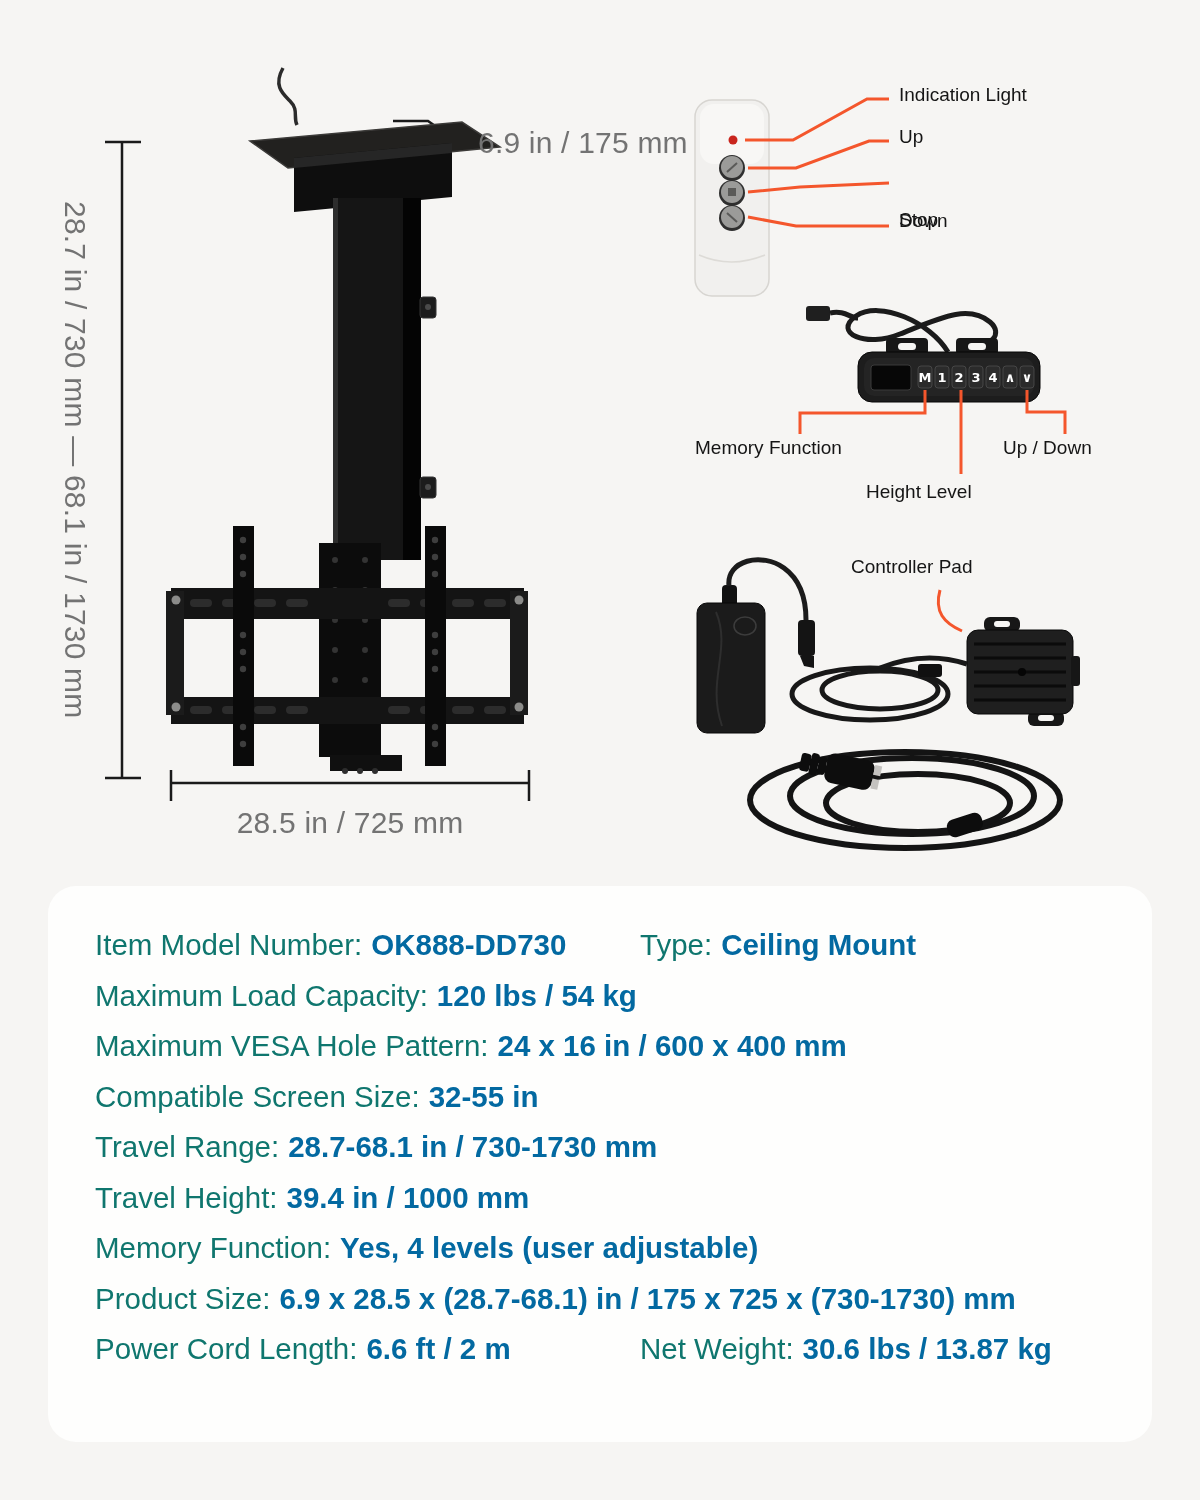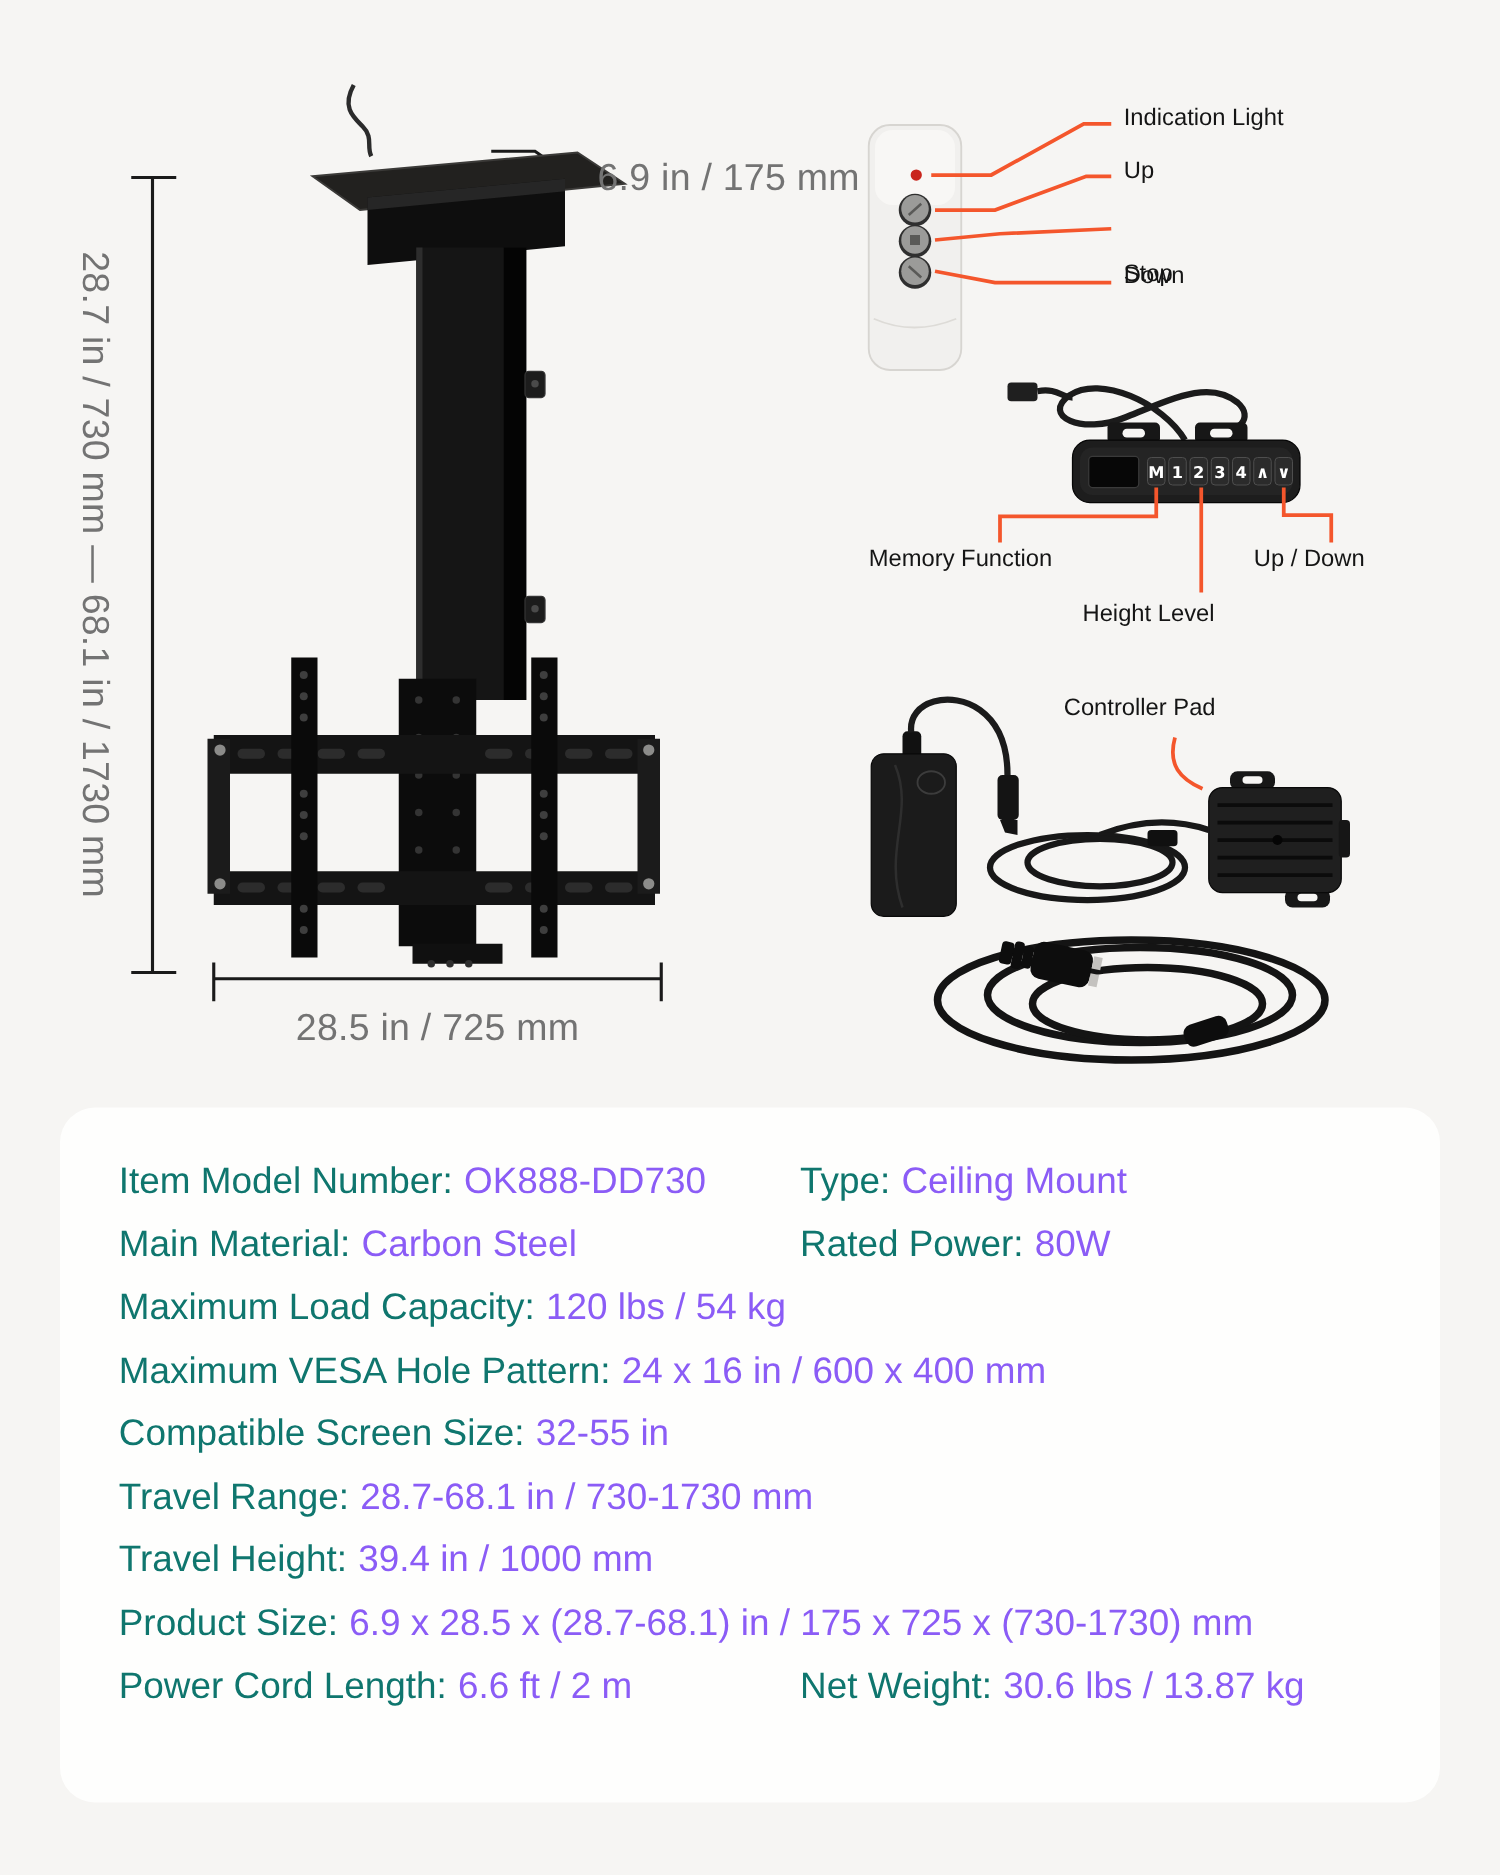--- a/index.html
+++ b/index.html
@@ -9,21 +9,21 @@
   .txt{position:absolute;white-space:nowrap;}
   .dim{font-size:30px;color:#737373;letter-spacing:0.2px;}
   .vert{writing-mode:vertical-rl;text-align:center;}
   .ctr{text-align:center;}
   .callout{font-size:19px;color:#151515;}
   .spec-box{position:absolute;left:48px;top:886px;width:1104px;height:556px;
             background:#FEFEFD;border-radius:28px;box-sizing:border-box;
             padding:34px 0 0 47px;}
   .spec-row{position:relative;height:50.5px;line-height:50.5px;font-size:29.5px;white-space:nowrap;}
   .spec-label{color:#0f766e;}
-  .spec-value{color:#8b5cf6;font-weight:normal;margin-left:9px;}
+  .spec-value{color:#0369a1;font-weight:bold;margin-left:9px;}
   .col2{position:absolute;left:545px;top:0;}
   .key{font:bold 13px "DejaVu Sans", sans-serif;fill:#FFFFFF;text-anchor:middle;}
 </style>
 </head>
 <body>
 
 <div class="page">
 
   <svg width="1200" height="1500" viewBox="0 0 1200 1500">
 
@@ -247,37 +247,36 @@
   <div class="txt callout" style="left:866px;top:481px;">Height Level</div>
 
   <div class="txt callout" style="left:851px;top:556px;">Controller Pad</div>
 
   <div class="spec-box">
     <div class="spec-row">
       <span class="spec-label">Item Model Number:</span><span class="spec-value">OK888-DD730</span>
       <span class="col2"><span class="spec-label">Type:</span><span class="spec-value">Ceiling Mount</span></span>
     </div>
     <div class="spec-row">
-      <span class="spec-label">Main Material:</span><span class="spec-value">Carbon Steel</span>
-      <span class="col2"><span class="spec-label">Rated Power:</span><span class="spec-value">80W</span></span>
-    </div>
-    <div class="spec-row">
       <span class="spec-label">Maximum Load Capacity:</span><span class="spec-value">120 lbs / 54 kg</span>
     </div>
     <div class="spec-row">
       <span class="spec-label">Maximum VESA Hole Pattern:</span><span class="spec-value">24 x 16 in / 600 x 400 mm</span>
     </div>
     <div class="spec-row">
       <span class="spec-label">Compatible Screen Size:</span><span class="spec-value">32-55 in</span>
     </div>
     <div class="spec-row">
       <span class="spec-label">Travel Range:</span><span class="spec-value">28.7-68.1 in / 730-1730 mm</span>
     </div>
     <div class="spec-row">
       <span class="spec-label">Travel Height:</span><span class="spec-value">39.4 in / 1000 mm</span>
+    </div>
+    <div class="spec-row">
+      <span class="spec-label">Memory Function:</span><span class="spec-value">Yes, 4 levels (user adjustable)</span>
     </div>
     <div class="spec-row">
       <span class="spec-label">Product Size:</span><span class="spec-value">6.9 x 28.5 x (28.7-68.1) in / 175 x 725 x (730-1730) mm</span>
     </div>
     <div class="spec-row">
       <span class="spec-label">Power Cord Length:</span><span class="spec-value">6.6 ft / 2 m</span>
       <span class="col2"><span class="spec-label">Net Weight:</span><span class="spec-value">30.6 lbs / 13.87 kg</span></span>
     </div>
   </div>
 

